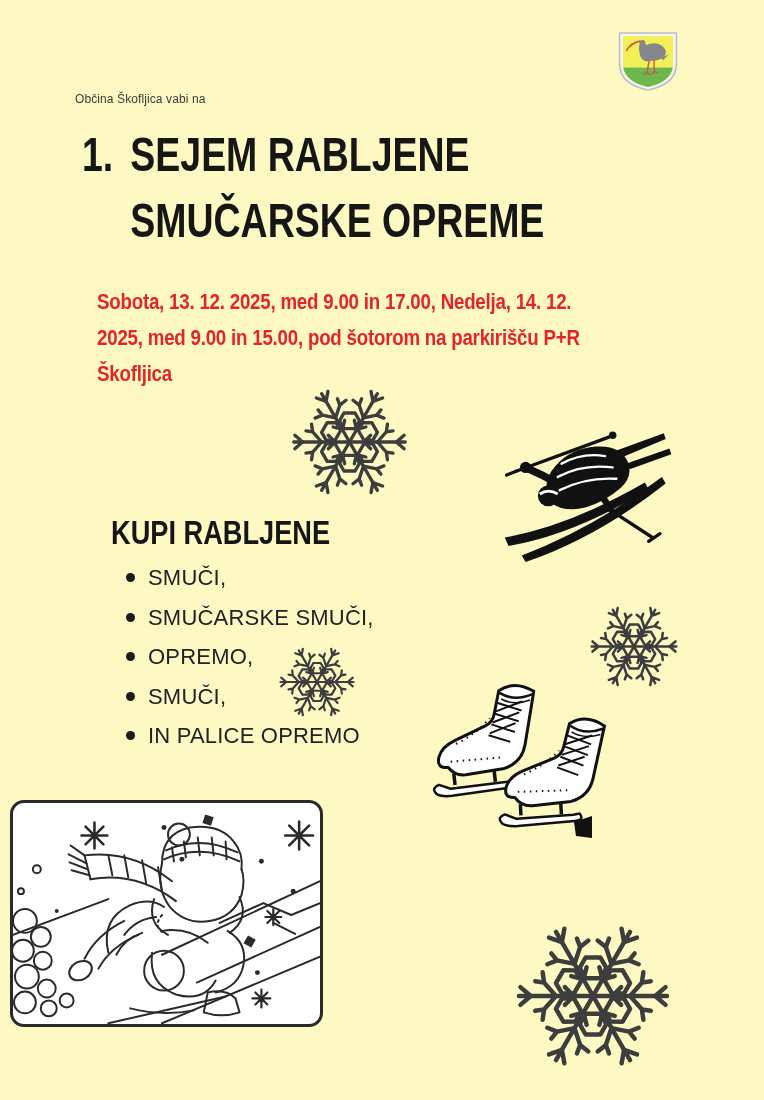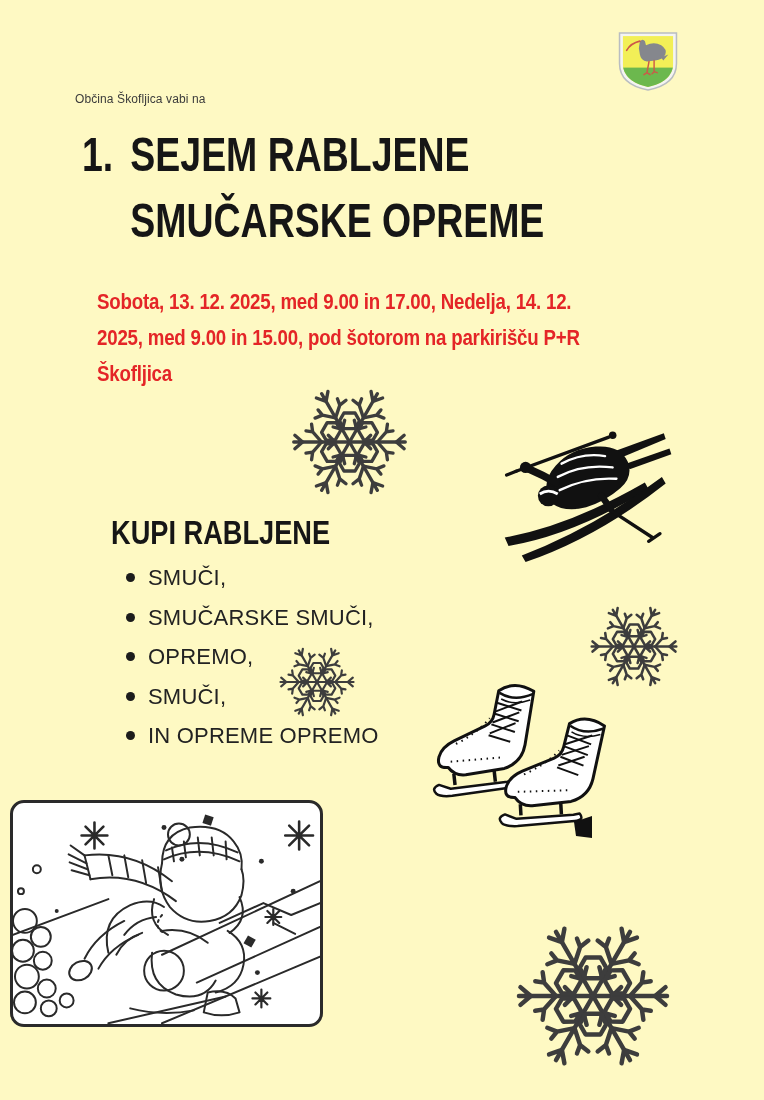--- a/index.html
+++ b/index.html
@@ -189,21 +189,21 @@
 
   <div class="abs buy-heading">
     <span class="cond">KUPI RABLJENE</span>
   </div>
 
   <ul class="abs buy-list">
     <li>SMUČI,</li>
     <li>SMUČARSKE SMUČI,</li>
     <li>OPREMO,</li>
     <li>SMUČI,</li>
-    <li>IN OPREME OPREMO</li>
+    <li>IN PALICE OPREMO</li>
   </ul>
 
   <div class="abs flake" style="left:277px;top:644px;">
     <svg width="80" height="76" viewBox="-52 -52 104 104">
         <use href="#flake-sym"></use>
       </svg>
   </div>
 
   <div class="abs flake" style="left:590px;top:597px;">
     <svg width="88" height="99" viewBox="-52 -52 104 104">

